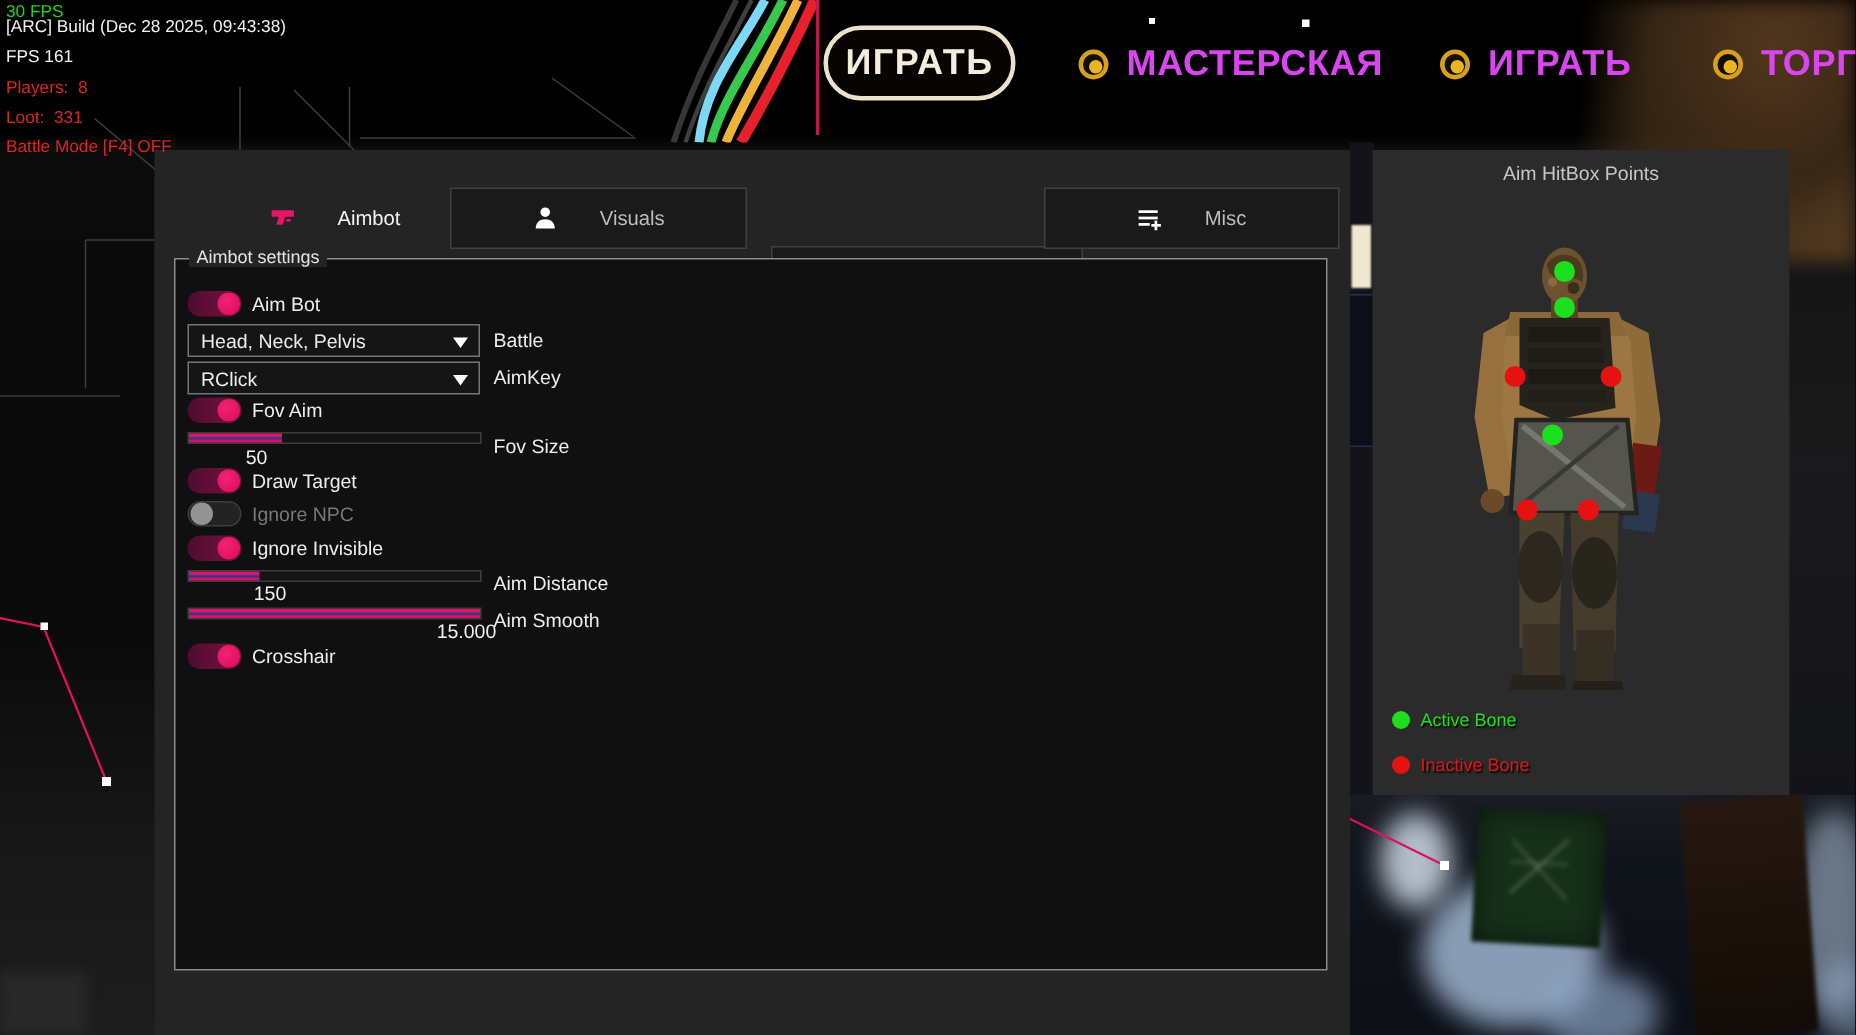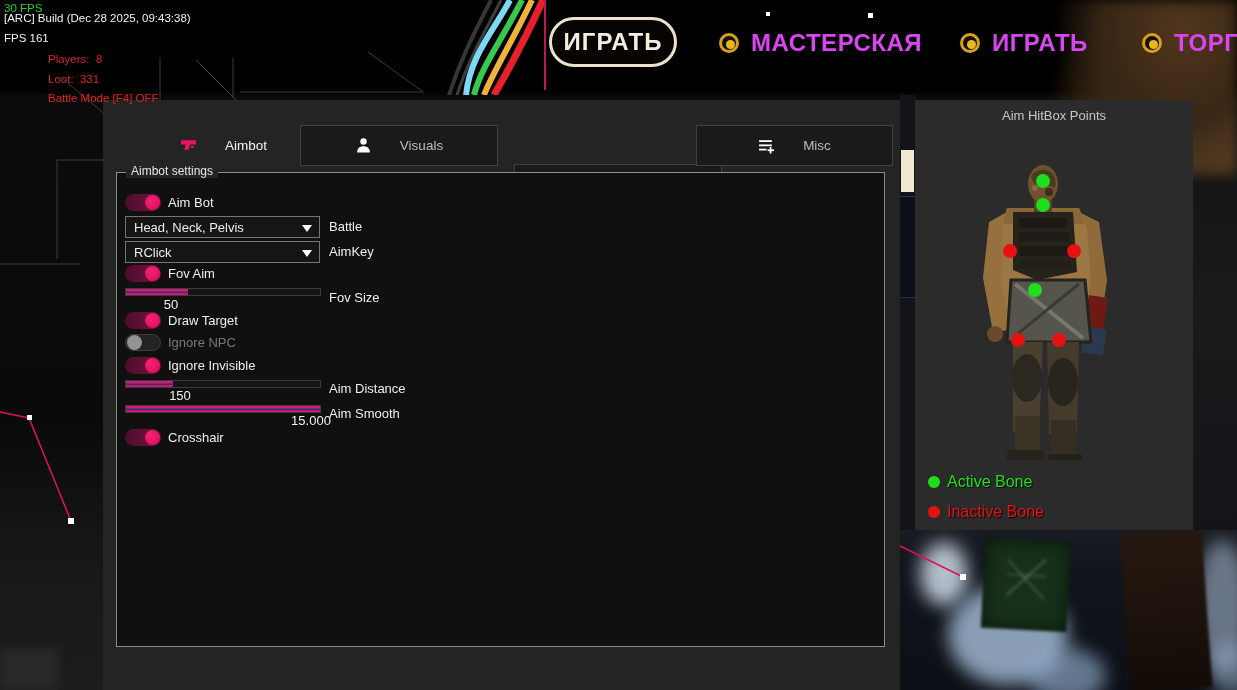--- a/index.html
+++ b/index.html
@@ -38,21 +38,21 @@
 
   
   .esp-svg{position:absolute;left:0;top:0;z-index:2;pointer-events:none;}
   .rainbow-svg{position:absolute;left:425px;top:0;z-index:2;pointer-events:none;}
 
   
   .hud{position:absolute;left:4px;top:0;z-index:8;font-size:11.5px;line-height:20px;white-space:pre;}
   .hud div{height:20px;}
   .hud-green{color:#1fd41f;}
   .hud-white{color:#f2f2f2;}
-  .hud-red{color:#dd2424;margin-left:44px;}
+  .hud-red{color:#dd2424;}
   .hud .l1{position:absolute;top:-2px;left:0;}
   .hud .l2{position:absolute;top:8px;left:0;}
   .hud .l3{position:absolute;top:28px;left:0;}
   .hud .l4{position:absolute;top:49px;left:0;}
   .hud .l5{position:absolute;top:69px;left:0;}
   .hud .l6{position:absolute;top:88px;left:0;}
 
   
   .game-header{position:absolute;left:0;top:0;width:1237px;height:92px;z-index:9;}
   .play-btn{position:absolute;left:549px;top:17px;width:128px;height:50px;border:3px solid #ece2cc;border-radius:26px;
@@ -95,21 +95,21 @@
   .slider .fill{height:100%;width:0;
     background:linear-gradient(180deg,#e3136b 0%,#e3136b 30%,#3a3f8e 44%,#2e3480 58%,#d0115f 72%,#e3136b 100%);}
   .slider-value{position:absolute;width:60px;text-align:center;font-size:13px;color:#f0f0f0;}
 
   
   .hitbox-panel{position:absolute;left:915px;top:100px;width:278px;height:430px;background:#2b2b2b;z-index:5;}
   .hitbox-title{position:absolute;top:8px;left:0;width:100%;text-align:center;font-size:13px;color:#c6c6c6;}
   .legend-row{position:absolute;left:13px;display:flex;align-items:center;gap:7px;}
   .lg1{top:373px;} .lg2{top:403px;}
   .legend-dot{width:12px;height:12px;border-radius:50%;flex:none;}
-  .legend-text{font-size:16px;text-shadow:1px 1px 1px rgba(0,0,0,.9);}
+  .legend-text{font-size:12px;text-shadow:1px 1px 1px rgba(0,0,0,.9);}
 </style>
 </head>
 <body>
 
 <div class="screen">
 
   <div class="bg-layer"></div>
   <div class="bg-left"></div>
   <div class="bg-left-light"></div>
   <div class="bg-rock"></div>

